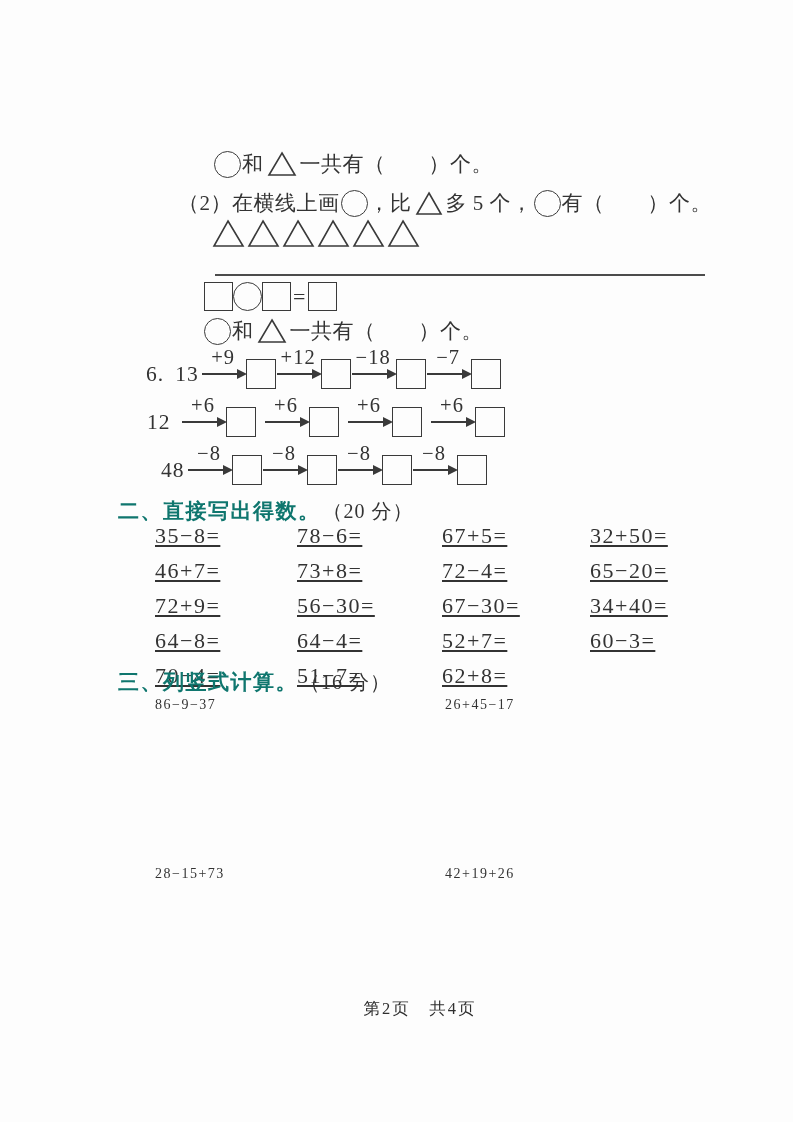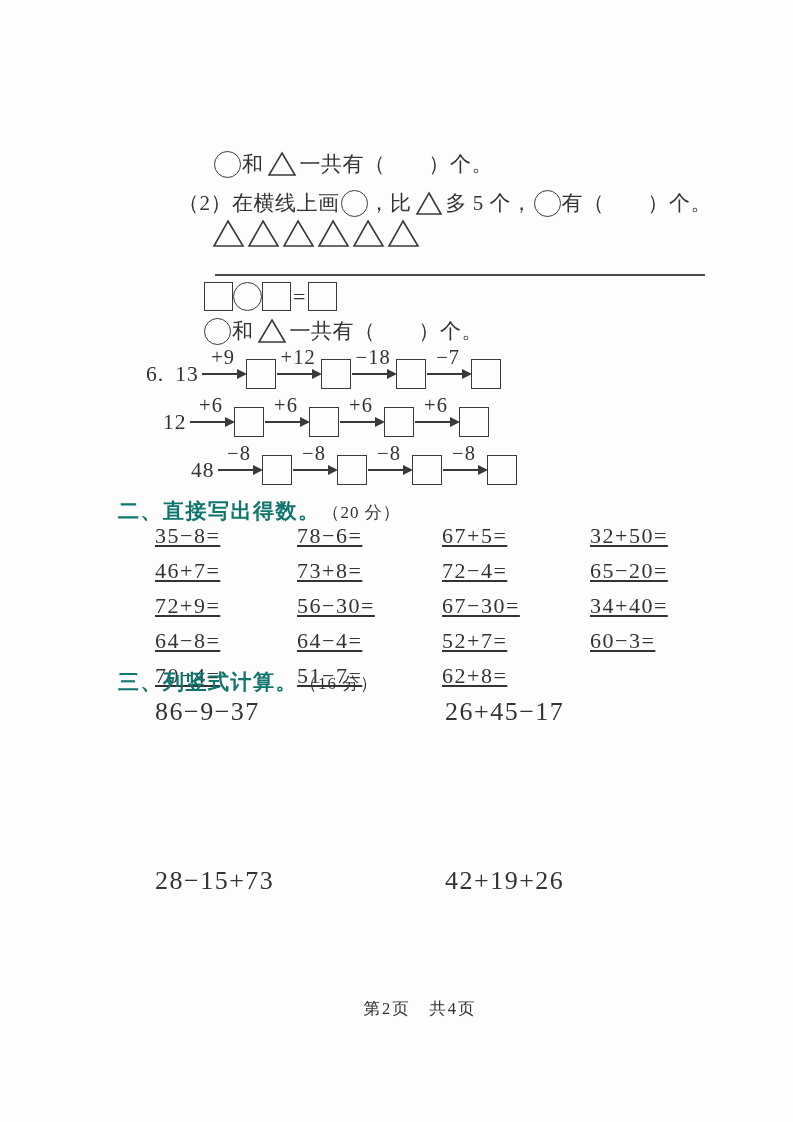--- a/index.html
+++ b/index.html
@@ -34,27 +34,27 @@
   .arrow::after { content:""; position:absolute; right:-2px; top:-4.5px; width:0; height:0;
     border-left:10px solid #3a3a3a; border-top:5px solid transparent; border-bottom:5px solid transparent; }
   .op { position:absolute; left:50%; transform:translateX(-50%); top:-27px;
     font-size:20.5px; letter-spacing:1px; color:#333; white-space:nowrap; }
   .ansbox { width:30px; height:30px; border:1.6px solid #3a3a3a; background:transparent; }
 
   
   .sec-header { display:flex; align-items:baseline; white-space:nowrap; }
   .sec-header .bold { font-family:"Liberation Sans","DejaVu Sans",sans-serif;
     font-weight:bold; font-size:21px; letter-spacing:1.5px; color:#0f766e; }
-  .sec-header .pts { font-size:17px; letter-spacing:1px; color:#333; margin-left:2px; }
+  .sec-header .pts { font-size:20px; letter-spacing:1px; color:#333; margin-left:2px; }
 
   
   .calc-grid { display:grid; grid-template-columns:142px 145px 148px 140px;
     font-size:22px; line-height:35px; letter-spacing:1.5px; color:#333;text-decoration:underline; }
 
-  .expr { font-size:26px; letter-spacing:1.5px; color:#333; }
+  .expr { font-size:14px; letter-spacing:1.5px; color:#333; }
 
   .footer { position:absolute; left:0; width:100%; text-align:center;
     font-size:16.5px; letter-spacing:2px; color:#2f2f2f;padding-left:47px; }
 
   .eq-sign { font-size:22px; padding:0 2px; }
 </style>
 </head>
 <body>
 
 <div class="page">
@@ -160,21 +160,21 @@
       <span class="ansbox"></span>
     </span>
     <span class="step">
       <span class="arrow">
           <span class="op">−7</span>
         </span>
       <span class="ansbox"></span>
     </span>
   </div>
 
-  <div class="abs chain" style="left:163px; top:407px;">
+  <div class="abs chain" style="left:147px; top:407px;gap:8px;">
     <span class="start">12</span>
     <span class="step">
       <span class="arrow">
           <span class="op">+6</span>
         </span>
       <span class="ansbox"></span>
     </span>
     <span class="step">
       <span class="arrow">
           <span class="op">+6</span>
@@ -188,21 +188,21 @@
       <span class="ansbox"></span>
     </span>
     <span class="step">
       <span class="arrow">
           <span class="op">+6</span>
         </span>
       <span class="ansbox"></span>
     </span>
   </div>
 
-  <div class="abs chain" style="left:161px; top:455px;margin-left:30px;">
+  <div class="abs chain" style="left:161px; top:455px;">
     <span class="start">48</span>
     <span class="step">
       <span class="arrow">
           <span class="op">−8</span>
         </span>
       <span class="ansbox"></span>
     </span>
     <span class="step">
       <span class="arrow">
           <span class="op">−8</span>

